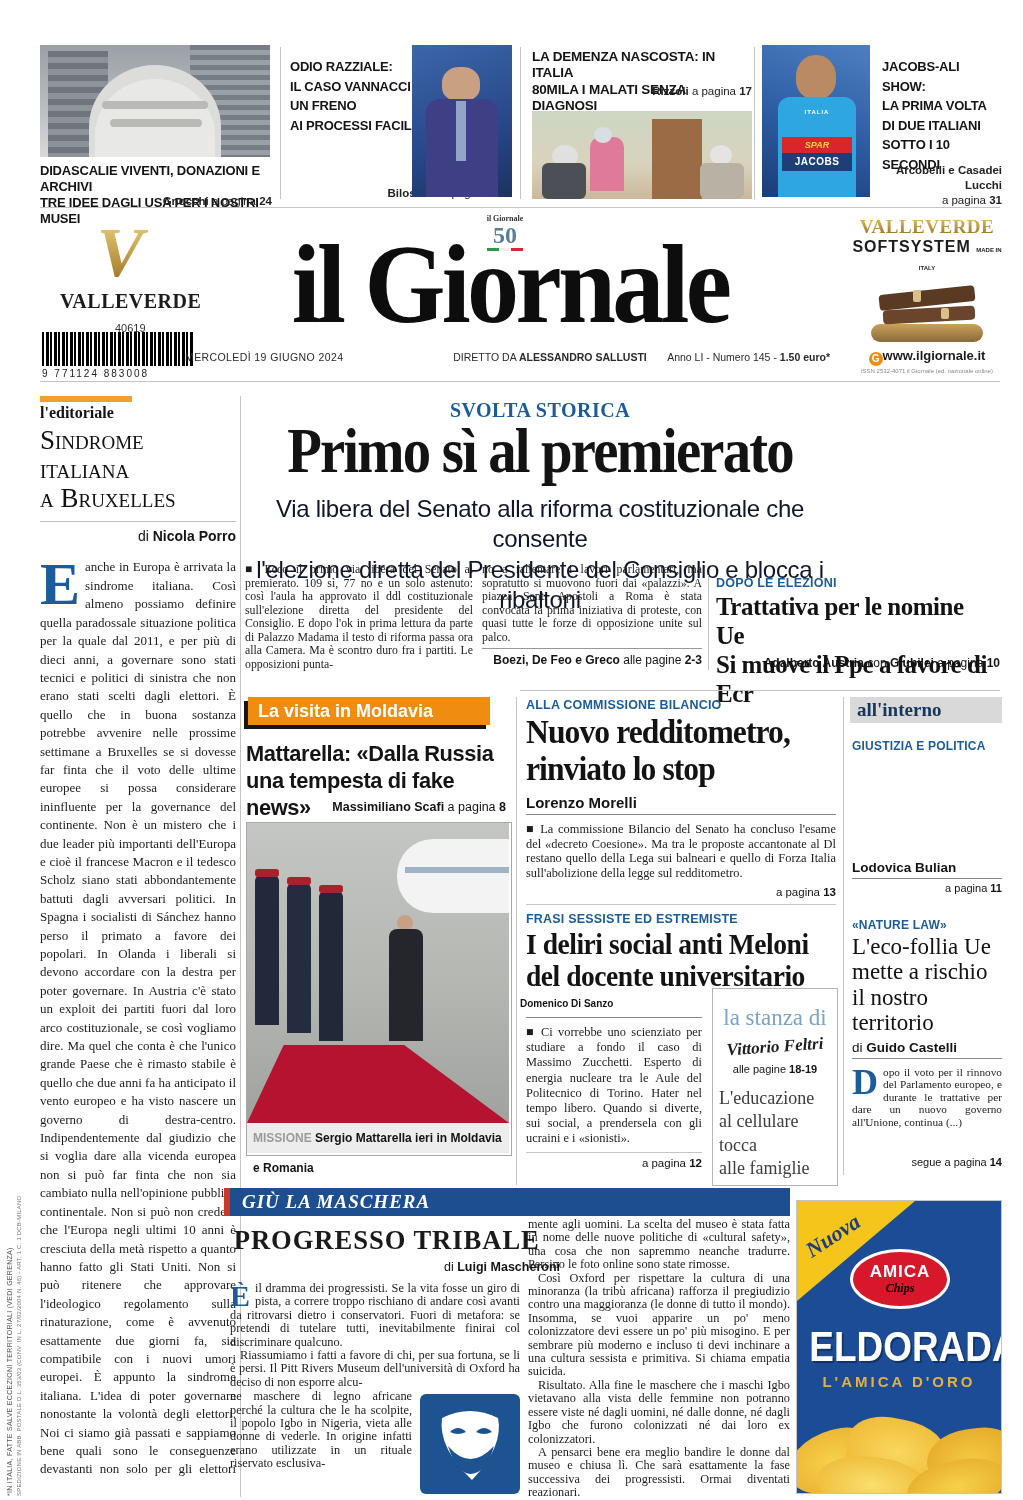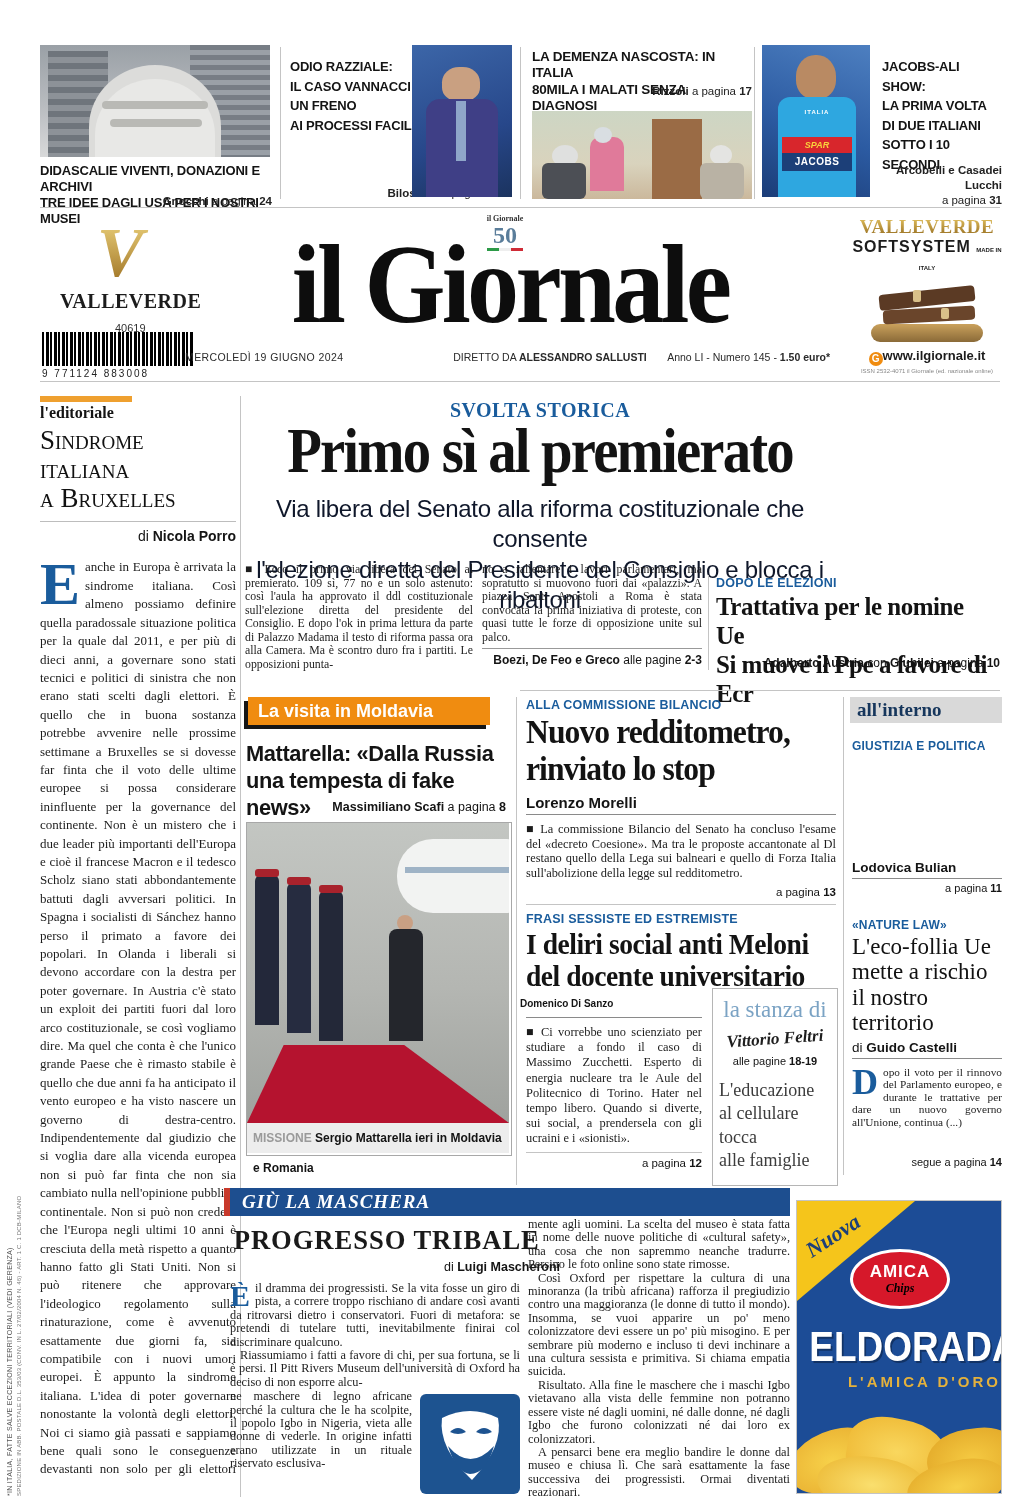--- a/index.html
+++ b/index.html
@@ -190,21 +190,21 @@
 
   <div class="abs kick" style="left:526px;top:912px;font-size:12.5px;">FRASI SESSISTE ED ESTREMISTE</div>
   <div class="abs hl pre" style="left:526px;top:928px;width:312px;font-size:29px;line-height:1.12;letter-spacing:-.5px;transform:scaleX(.95);transform-origin:left;">I deliri social anti Meloni
 del docente universitario</div>
   <div class="abs b" style="left:520px;top:998px;font-size:10px;">Domenico Di Sanzo</div>
   <div class="ruleh" style="left:526px;top:1017px;width:176px;background:#8a8a8a;"></div>
   <div class="abs bodytx" style="left:526px;top:1025px;width:176px;font-size:12.4px;line-height:15.2px;">■ Ci vorrebbe uno scienziato per studiare a fondo il caso di Massimo Zucchetti. Esperto di energia nucleare tra le Aule del Politecnico di Torino. Hater nel tempo libero. Quando si diverte, sui social, a prendersela con gli ucraini e i «sionisti».</div>
   <div class="ruleh" style="left:526px;top:1152px;width:176px;"></div>
   <div class="abs" style="left:526px;top:1157px;width:176px;text-align:right;font-size:11.5px;"><span>a pagina </span><span class="b">12</span></div>
 
-  <div class="abs" style="left:712px;top:988px;width:126px;height:198px;border:1px solid #b5b5b5;padding:8px 6px;box-sizing:border-box;text-align:center;">
+  <div class="abs" style="left:712px;top:988px;width:126px;height:198px;border:1px solid #b5b5b5;padding:16px 6px;box-sizing:border-box;text-align:center;">
     <div class="serif" style="font-size:23px;color:#7ba3c4;">la stanza di</div>
     <div class="serif" style="font-size:17px;font-style:italic;color:#1e1e1e;margin-top:6px;transform:rotate(-4deg);font-weight:bold;">Vittorio Feltri</div>
     <div style="font-size:11px;margin-top:6px;"><span>alle pagine </span><span class="b">18-19</span></div>
     <div class="serif pre" style="font-size:18px;line-height:1.3;color:#3c3c3c;margin-top:12px;text-align:left;">L'educazione
 al cellulare tocca
 alle famiglie</div>
   </div>
 
   <div class="rulev" style="left:843px;top:697px;height:478px;"></div>
 
@@ -262,21 +262,21 @@
   </div>
 
   <div class="abs" style="left:796px;top:1200px;width:206px;height:294px;background:#1c4c96;border:1px solid #c4c4c4;box-sizing:border-box;overflow:hidden;">
     <div class="abs" style="left:0;top:0;width:118px;height:100px;background:#f5c51b;clip-path:polygon(0 0,100% 0,0 100%);"></div>
     <div class="abs serif" style="left:6px;top:22px;font-size:22px;font-style:italic;font-weight:bold;color:#1c3f7a;transform:rotate(-33deg);">Nuova</div>
     <div class="abs" style="left:53px;top:48px;width:100px;height:60px;background:#d6182a;border:3px solid #fff;border-radius:50%;text-align:center;box-sizing:border-box;">
       <div style="font-size:17px;font-weight:bold;color:#fff;letter-spacing:1px;margin-top:10px;">AMICA</div>
       <div class="serif" style="font-size:12px;font-style:italic;font-weight:bold;color:#000000;line-height:1;">Chips</div>
     </div>
     <div class="abs" style="left:0;top:122px;width:204px;text-align:center;font-size:42px;font-weight:bold;color:#fff;letter-spacing:0px;transform:scaleX(.88);transform-origin:center;text-shadow:2px 2px 0 #123366;">ELDORADA</div>
-    <div class="abs" style="left:0;top:172px;width:204px;text-align:right;font-size:15px;font-weight:bold;color:#e4b13c;letter-spacing:3px;">L'AMICA D'ORO</div>
+    <div class="abs" style="left:0;top:172px;width:204px;text-align:center;font-size:15px;font-weight:bold;color:#e4b13c;letter-spacing:3px;">L'AMICA D'ORO</div>
     <div class="abs" style="left:-10px;top:200px;width:230px;height:100px;">
       <div class="abs" style="left:0;top:30px;width:90px;height:60px;background:radial-gradient(#f7d14a,#e8ae2f);border-radius:60% 40% 55% 45%;transform:rotate(-15deg);"></div>
       <div class="abs" style="left:60px;top:18px;width:100px;height:66px;background:radial-gradient(#f9d75e,#edb52f);border-radius:45% 55% 60% 40%;transform:rotate(10deg);"></div>
       <div class="abs" style="left:140px;top:28px;width:90px;height:62px;background:radial-gradient(#f5ca42,#e0a425);border-radius:55% 45% 40% 60%;transform:rotate(-8deg);"></div>
       <div class="abs" style="left:30px;top:56px;width:110px;height:56px;background:radial-gradient(#fadf6e,#eab42e);border-radius:50% 50% 45% 55%;transform:rotate(6deg);"></div>
       <div class="abs" style="left:120px;top:60px;width:100px;height:52px;background:radial-gradient(#f7d14a,#e3a827);border-radius:48% 52% 58% 42%;transform:rotate(-14deg);"></div>
     </div>
   </div>
 
   <div class="abs" style="left:6px;top:1190px;height:306px;writing-mode:vertical-rl;transform:rotate(180deg);font-size:7px;color:#555;letter-spacing:.3px;">*IN ITALIA, FATTE SALVE ECCEZIONI TERRITORIALI (VEDI GERENZA)</div>

